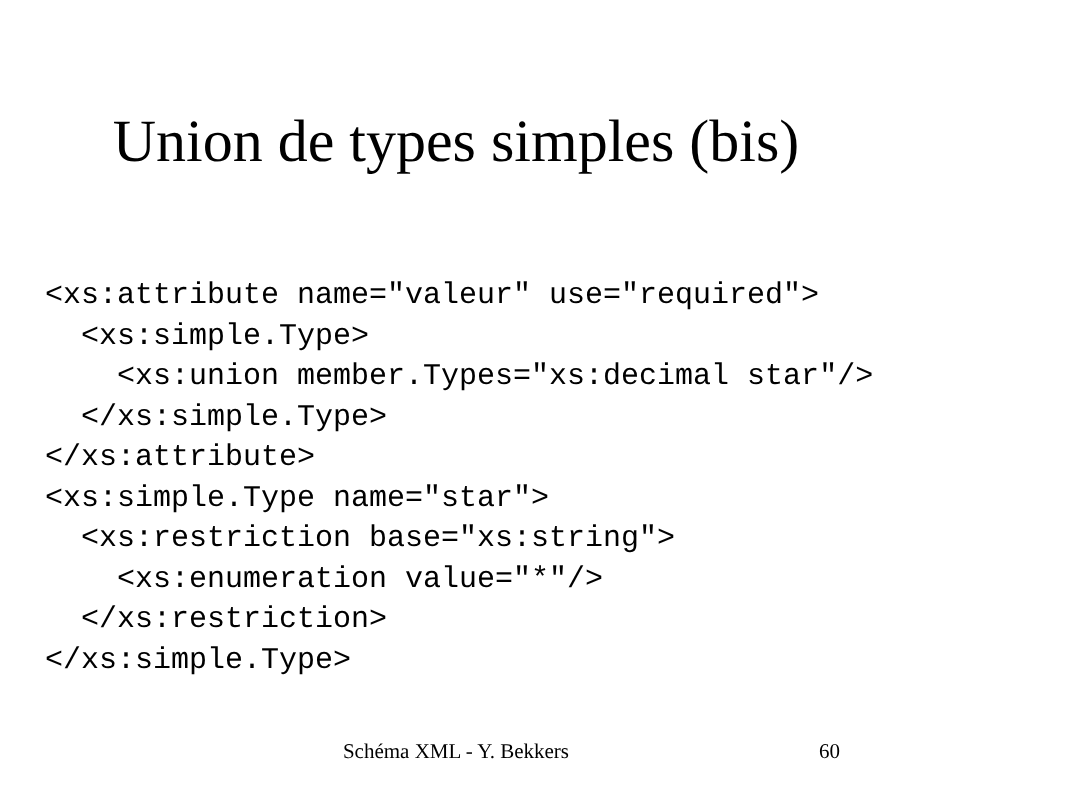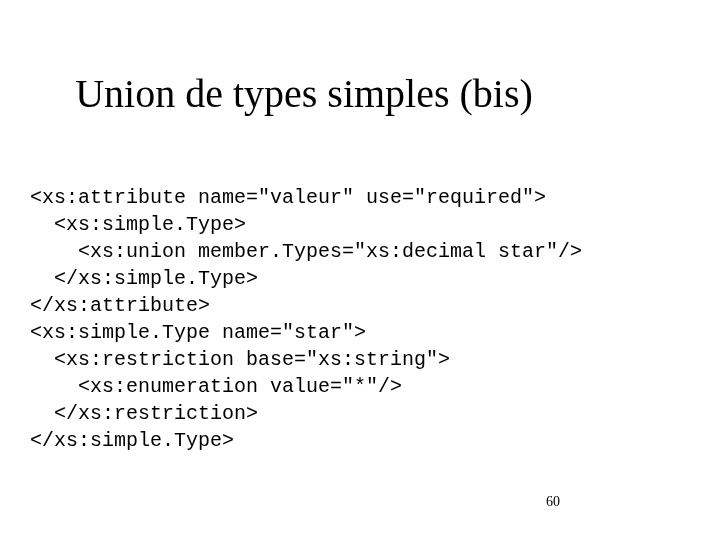--- a/index.html
+++ b/index.html
@@ -59,14 +59,15 @@
 <span>    &lt;xs:union member.Types="xs:decimal star"/&gt;</span>
 <span>  &lt;/xs:simple.Type&gt;</span>
 <span>&lt;/xs:attribute&gt;</span>
 <span>&lt;xs:simple.Type name="star"&gt;</span>
 <span>  &lt;xs:restriction base="xs:string"&gt;</span>
 <span>    &lt;xs:enumeration value="*"/&gt;</span>
 <span>  &lt;/xs:restriction&gt;</span>
 <span>&lt;/xs:simple.Type&gt;</span>
   </div>
 
+  <div class="footer-center">Schéma XML - Y. Bekkers</div>
   <div class="footer-right">60</div>
 </div>
 
 </body></html>

